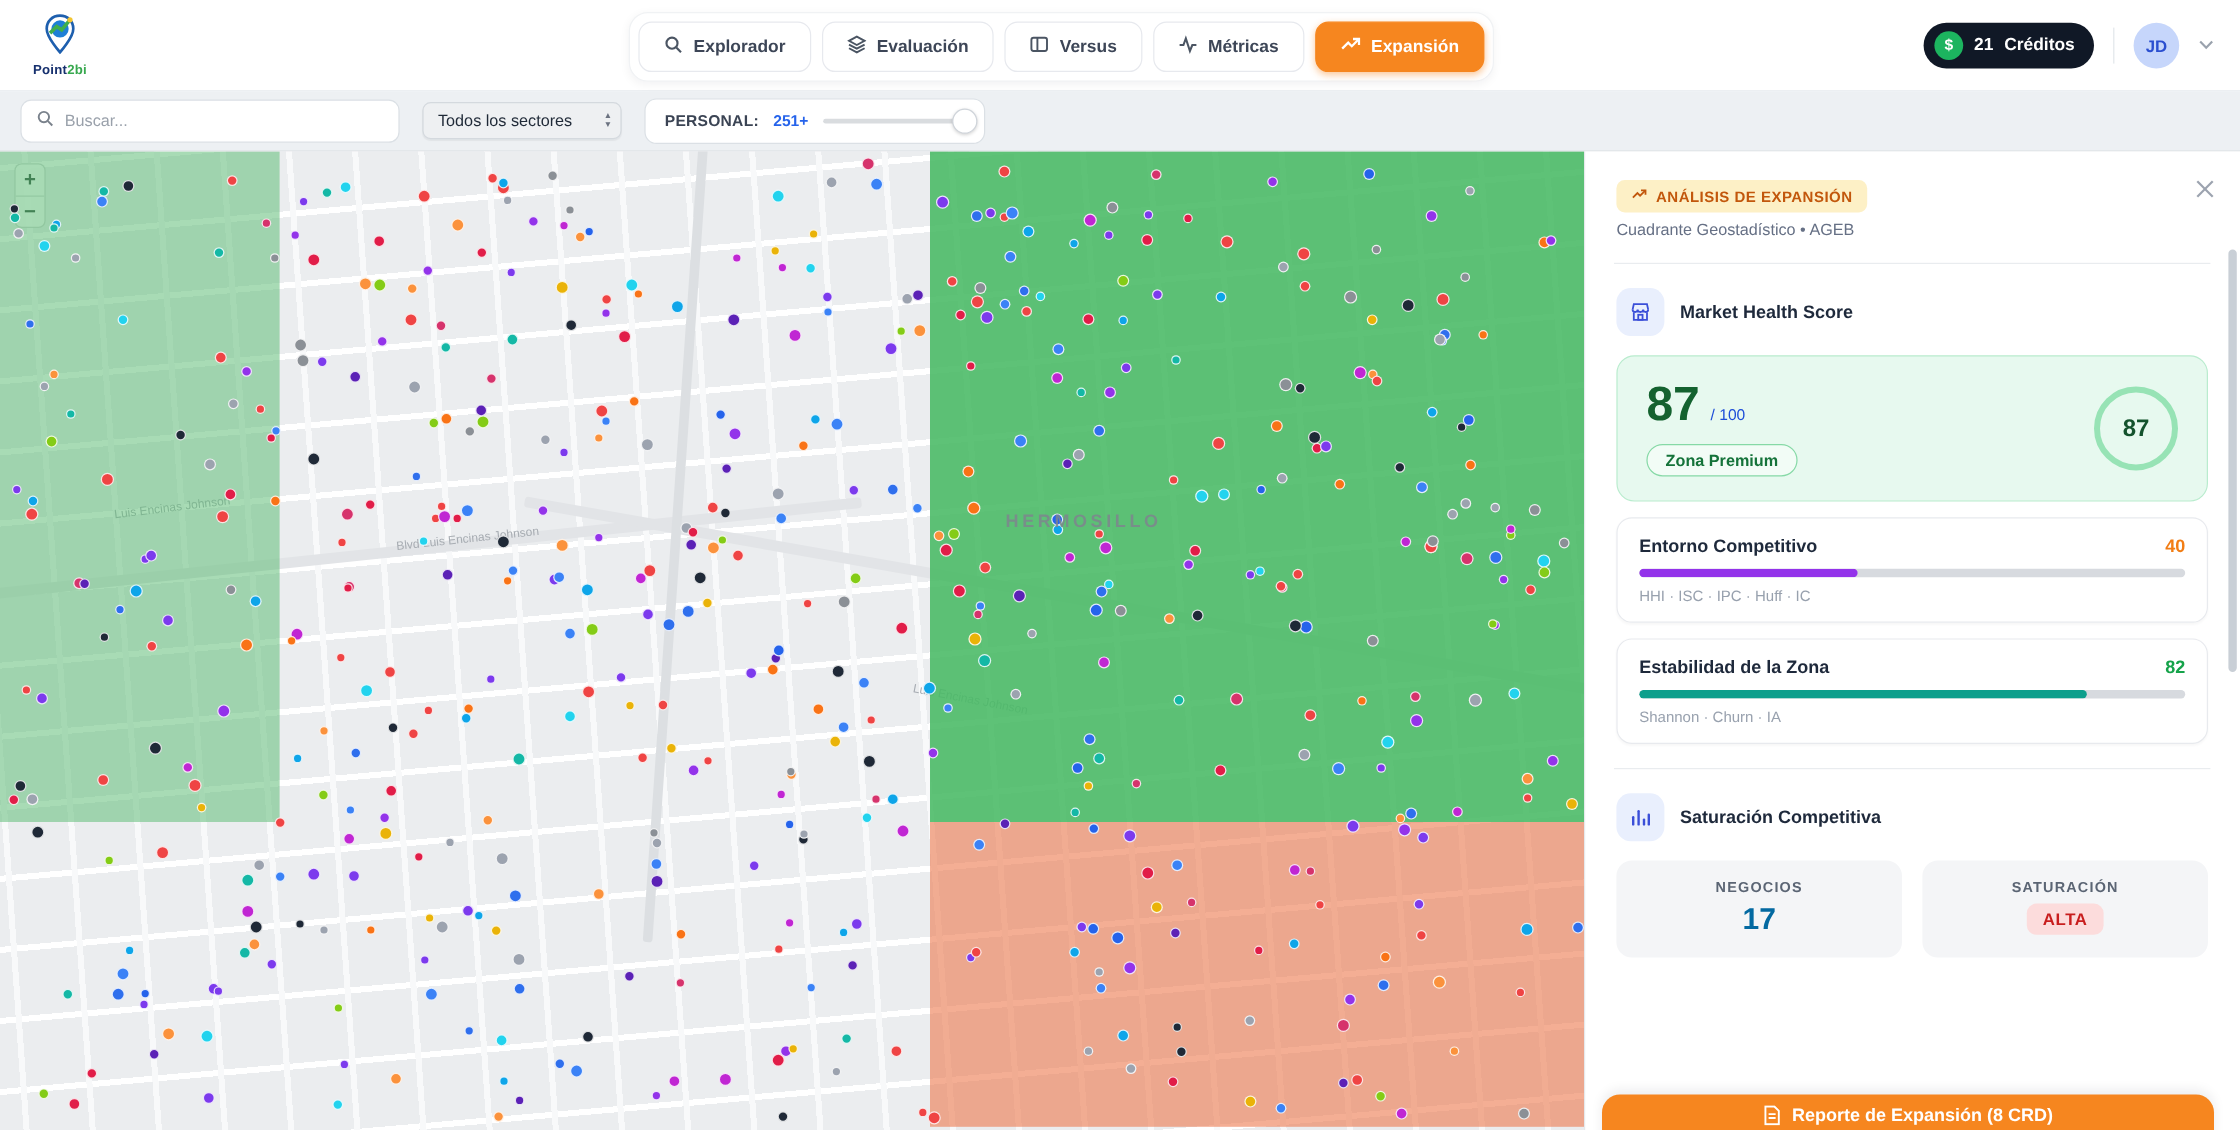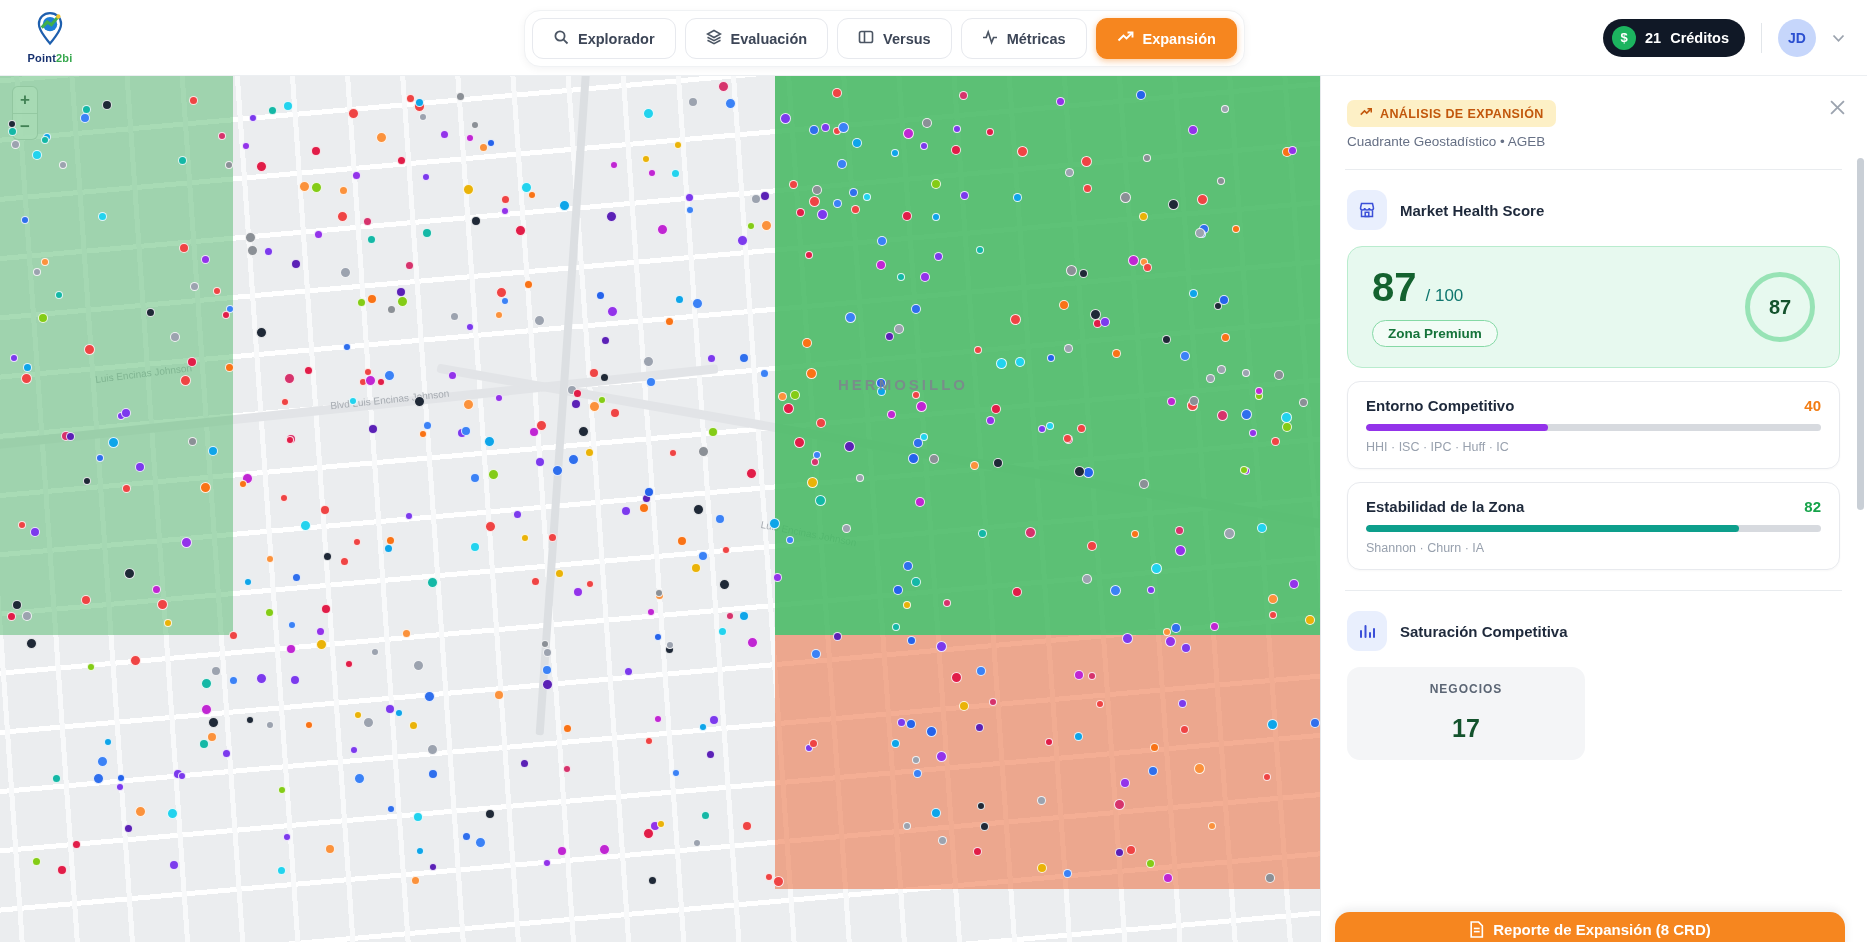--- a/index.html
+++ b/index.html
@@ -63,34 +63,34 @@
   .close-x { position:absolute; top:24px; right:22px; color:#9ca3af; cursor:pointer; line-height:0; }
   .sec-title { margin-top:14px; font-size:22px; font-weight:bold; color:#101828; }
   .sec-sub { margin-top:7px; font-size:13.5px; color:#667085; }
   .hr { border-top:1px solid #e9ecef; margin:20px -2px 0; }
   .sec-head { display:flex; align-items:center; gap:13px; margin-top:20px; }
   .icon-sq { width:40px; height:40px; border-radius:12px; background:#e9effd; display:flex; align-items:center; justify-content:center; }
   .sec-head .t { font-size:15px; font-weight:bold; color:#1e293b; }
   .score-card { margin-top:16px; background:#e7f9ef; border:1px solid #b9ecce; border-radius:15px; padding:20px 24px; display:flex; align-items:center; justify-content:space-between; }
   .score-num { display:flex; align-items:baseline; gap:9px; }
   .score-num .big { font-size:40px; font-weight:800; color:#14622f; line-height:1; }
-  .score-num .den { font-size:17px; color:#0f766e; }
+  .score-num .den { font-size:13px; color:#1d4ed8; }
   .tier-pill { margin-top:13px; display:inline-block; border:1.5px solid #86d9a6; color:#15733a; background:rgba(255,255,255,.45); border-radius:999px; padding:5px 15px; font-size:13.5px; font-weight:bold; }
   .ring { width:70px; height:70px; border-radius:50%; border:5px solid #97e3b5; display:flex; align-items:center; justify-content:center; font-size:20px; font-weight:800; color:#14532d; background:transparent; }
   .metric { border:1px solid #e8eaee; border-radius:13px; padding:15px 18px 14px; margin-top:13px; box-shadow:0 1px 2px rgba(15,23,42,.03); }
   .metric .row { display:flex; justify-content:space-between; align-items:center; }
   .metric .name { font-size:15px; font-weight:bold; color:#1e293b; }
   .metric .mv { font-size:15px; font-weight:bold; }
   .track { margin-top:10px; height:7px; border-radius:999px; background:#d7dadf; overflow:hidden; }
   .fill { height:100%; border-radius:999px; }
   .metric .sub { margin-top:9px; font-size:12.5px; color:#98a1ae; }
   .stat-grid { display:grid; grid-template-columns:1fr 1fr; gap:17px; margin-top:16px; }
   .stat-box { background:#f4f5f7; border-radius:13px; padding:15px 10px 17px; text-align:center; }
   .stat-box .sl { font-size:12px; font-weight:bold; letter-spacing:1px; color:#5b6574; }
-  .stat-box .sv { margin-top:18px; font-size:25px; font-weight:800; color:#14532d; }
+  .stat-box .sv { margin-top:6px; font-size:25px; font-weight:800; color:#0369a1; }
   .alta-badge { display:inline-block; margin-top:7px; background:#fcdcdc; color:#c81e1e; font-size:14px; font-weight:800; border-radius:8px; padding:5px 13px; letter-spacing:.5px; }
   .cta { position:absolute; left:14px; right:22px; bottom:-26px; height:56px; background:#f6861f; border:none; border-radius:15px; color:#fff; font-size:15px; font-weight:bold; font-family:"Liberation Sans", sans-serif; display:flex; align-items:flex-start; justify-content:center; gap:9px; padding-top:9px; cursor:pointer; box-shadow:0 -3px 10px rgba(15,23,42,.08); }
   .scrollthumb { position:absolute; right:3px; top:82px; width:7px; height:352px; border-radius:999px; background:#c9cfd6; }
 </style>
 </head>
 <body>
 
 <div class="app">
 
   <header class="topbar">
@@ -153,20 +153,43 @@
       <div class="vdiv"></div>
       <div class="avatar">JD</div>
       <span class="chev">
         <svg width="13" height="9" viewBox="0 0 13 9" fill="none" stroke="#9aa2ad" stroke-width="1.8">
             <polyline points="1.5,1.5 6.5,6.8 11.5,1.5"></polyline>
           </svg>
       </span>
     </div>
   </header>
 
+  <div class="filterbar">
+    <div class="searchbox">
+      <span><svg width="15" height="15" viewBox="0 0 16 16" fill="none" stroke="#7a828c" stroke-width="1.7">
+            <circle cx="7" cy="7" r="4.6"></circle>
+            <line x1="10.6" y1="10.6" x2="14.5" y2="14.5"></line>
+          </svg></span>
+      <input type="text" placeholder="Buscar..." style="">
+    </div>
+    <div class="selectbox">
+      <span>Todos los sectores</span>
+      <span class="stepper">
+          <span>▲</span>
+          <span>▼</span>
+        </span>
+    </div>
+    <div class="personal">
+      <span class="lbl">PERSONAL:</span>
+      <span class="val">251+</span>
+      <div class="slider">
+        <div class="thumb" style="left: 100%;"></div>
+      </div>
+    </div>
+  </div>
 
   <div class="main">
 
     <div class="map">
       <div class="roads"></div>
       <div class="bigroad" style="left:-40px; top:328px; width:760px; height:9px; transform:rotate(-6deg); background:#e2e4e7;"></div>
       <div class="bigroad" style="left:430px; top:370px; width:950px; height:9px; transform:rotate(10deg); background:#e2e4e7;"></div>
       <div class="bigroad" style="left:560px; top:-40px; width:8px; height:700px; transform:rotate(4deg);"></div>
 
       <span class="streetlabel" style="left:95px; top:292px; transform:rotate(-7deg);">Luis Encinas Johnson</span>
@@ -804,20 +827,24 @@
           </svg>
         </span>
         <span class="t">Saturación Competitiva</span>
       </div>
 
       <div class="stat-grid">
         <div class="stat-box">
           <div class="sl">NEGOCIOS</div>
           <div class="sv">17</div>
         </div>
+        <div class="stat-box">
+          <div class="sl">SATURACIÓN</div>
+          <div><span class="alta-badge">ALTA</span></div>
+        </div>
       </div>
 
       
       
       
 
       <button class="cta">
         <span>
           <svg width="15" height="17" viewBox="0 0 14 16" fill="none" stroke="#ffffff" stroke-width="1.5">
               <path d="M2 1 H9 L12.5 4.5 V15 H2 Z"></path>

